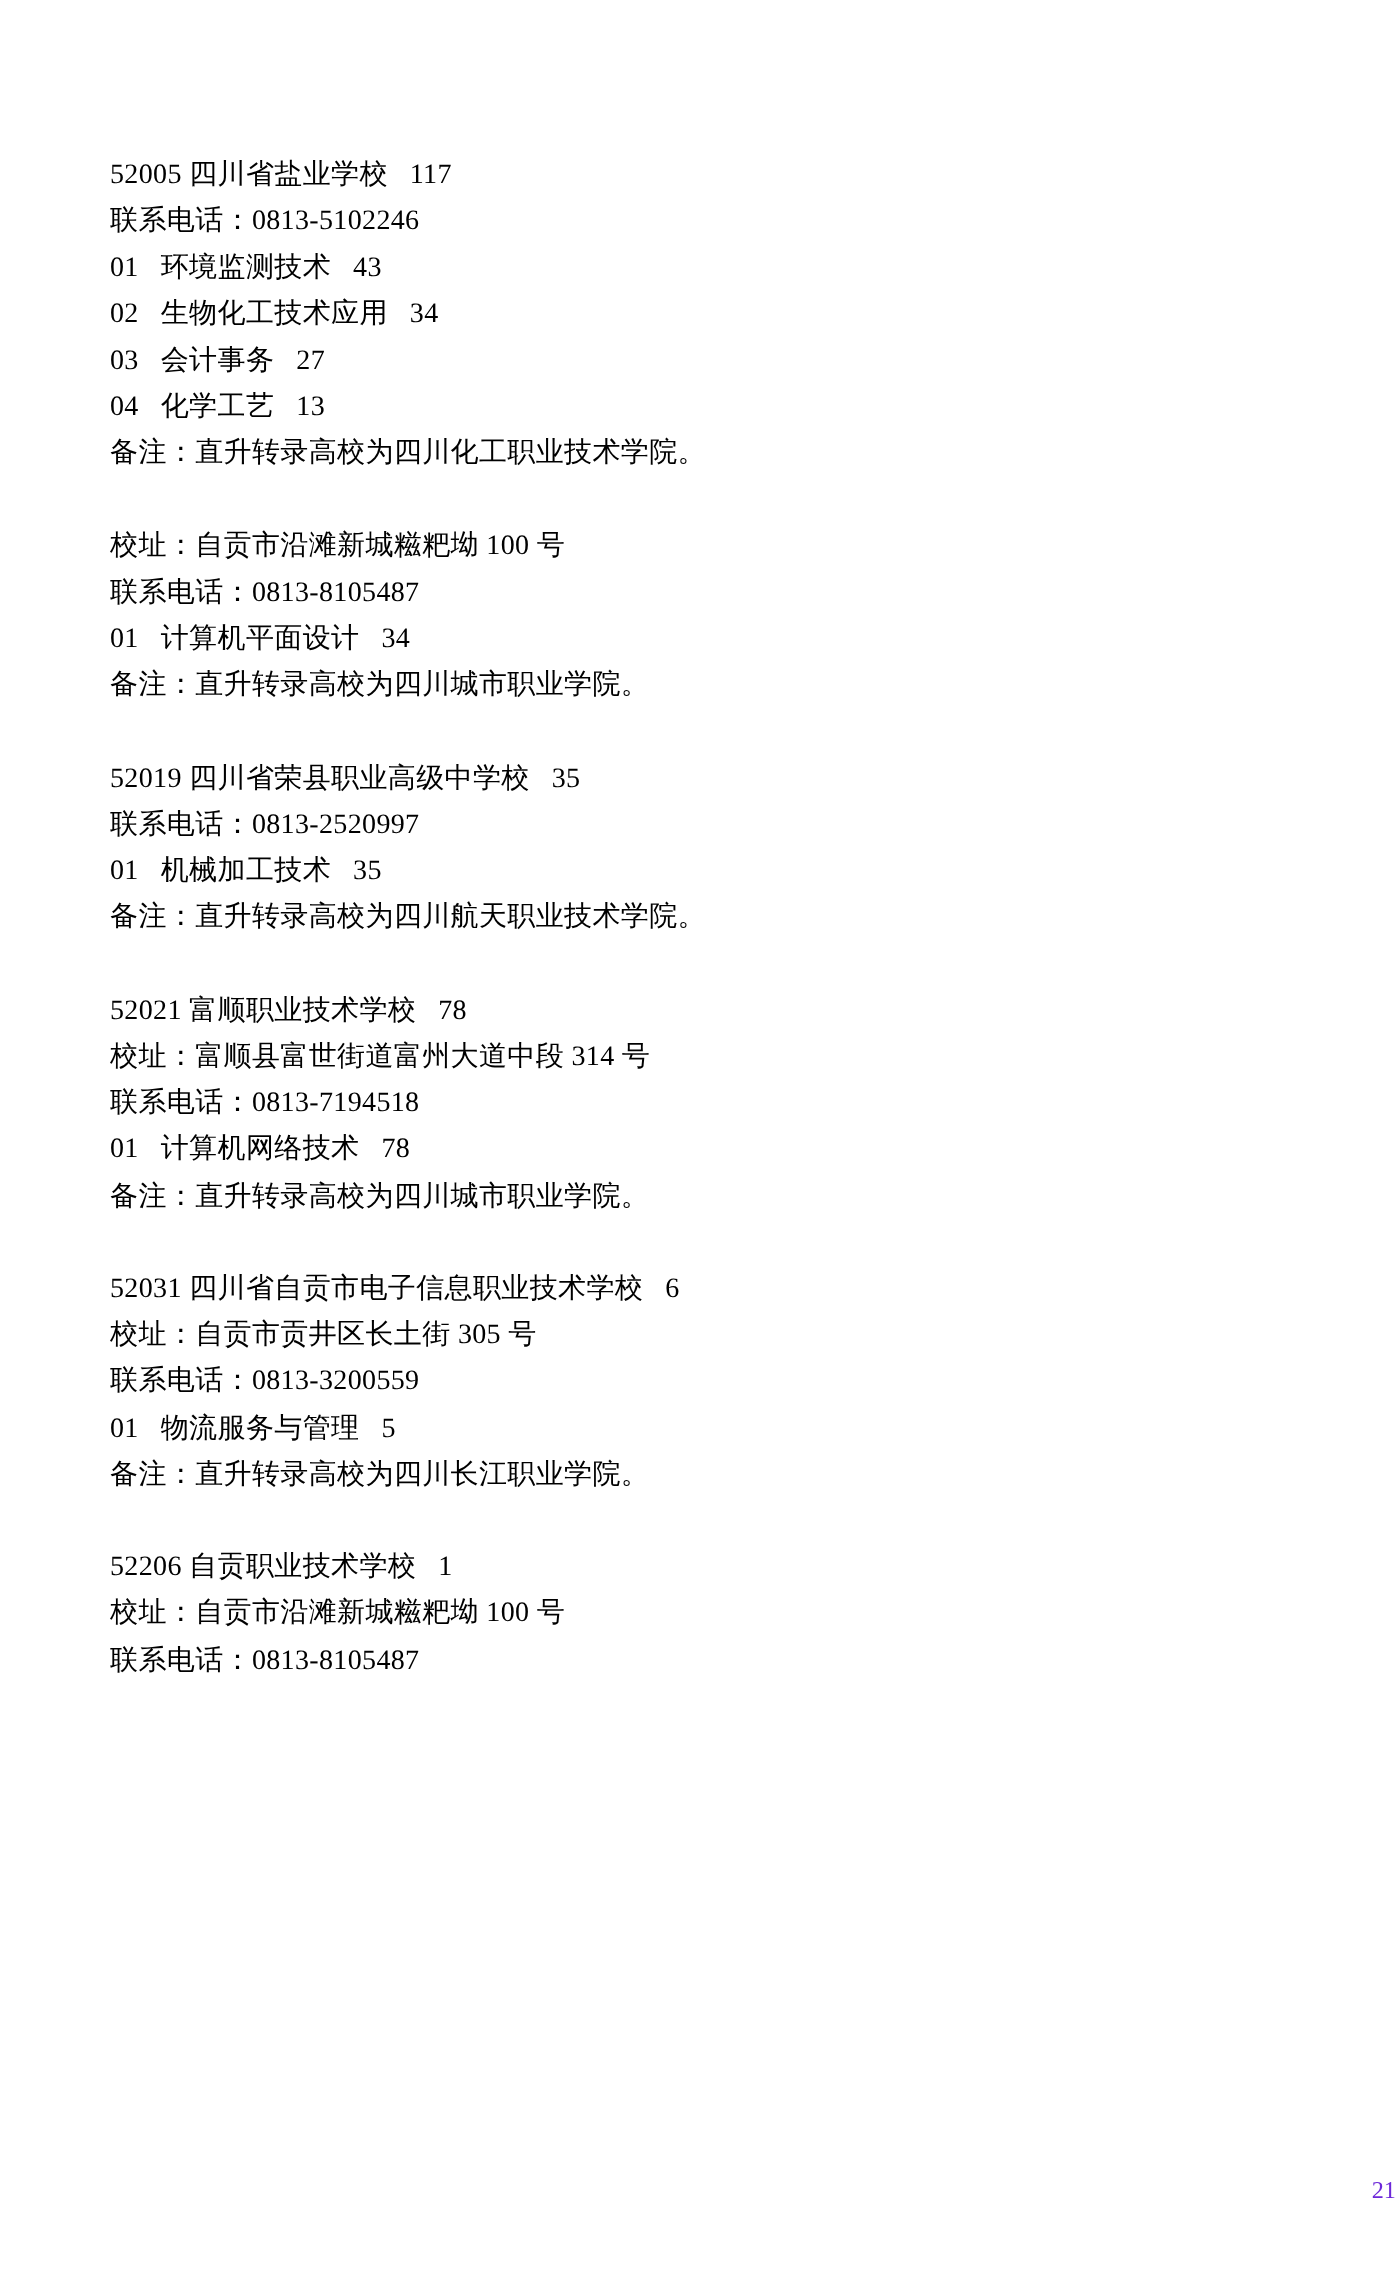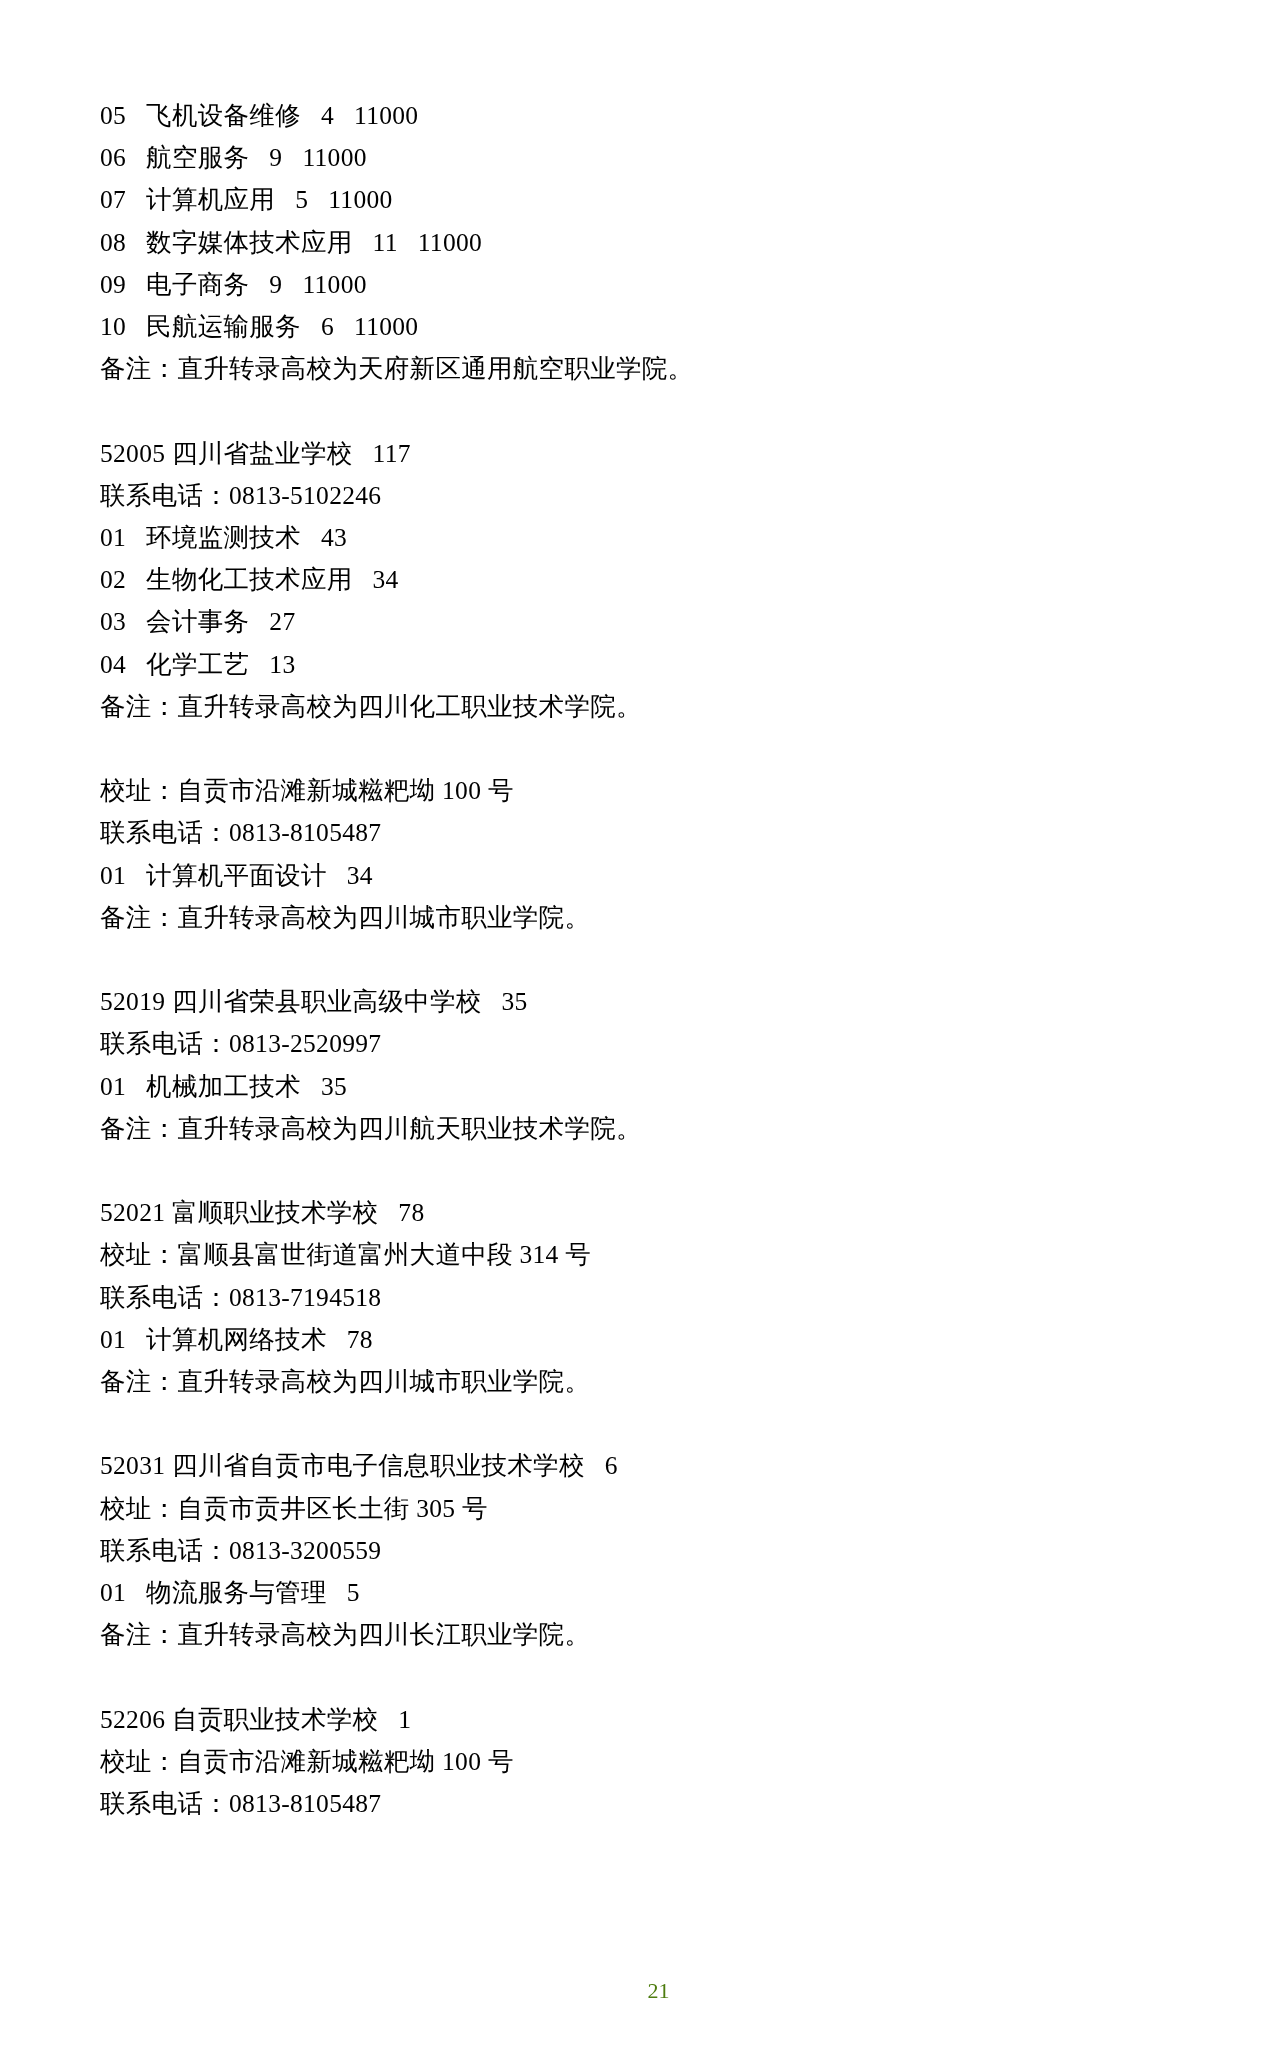--- a/index.html
+++ b/index.html
@@ -34,42 +34,33 @@
   }
   .block {
     margin: 0;
     padding: 0;
   }
   .page-number {
     position: absolute;
     left: 0;
     right: 0;
     bottom: 62px;
-    text-align: center;
+    text-align: right;
     font-size: 22px;
     font-family: "Liberation Serif", "DejaVu Serif", serif;
-    color: #4d7c0f;
+    color: #6d28d9;
     padding-left: 48px;
   }
 </style>
 </head>
 <body>
 
 <div class="page">
   <div class="doc-body">
 
-    <div class="block">
-      <div class="line">05   飞机设备维修   4   11000</div>
-      <div class="line">06   航空服务   9   11000</div>
-      <div class="line">07   计算机应用   5   11000</div>
-      <div class="line">08   数字媒体技术应用   11   11000</div>
-      <div class="line">09   电子商务   9   11000</div>
-      <div class="line">10   民航运输服务   6   11000</div>
-      <div class="line">备注：直升转录高校为天府新区通用航空职业学院。</div>
-    </div>
 
     <div class="blank"></div>
 
     <div class="block">
       <div class="line">52005 四川省盐业学校   117</div>
       <div class="line">联系电话：0813-5102246</div>
       <div class="line">01   环境监测技术   43</div>
       <div class="line">02   生物化工技术应用   34</div>
       <div class="line">03   会计事务   27</div>
       <div class="line">04   化学工艺   13</div>

